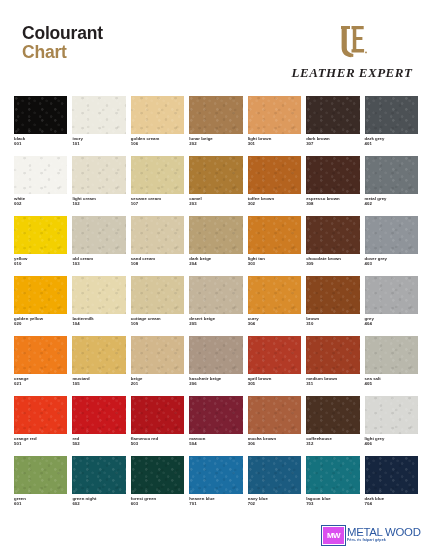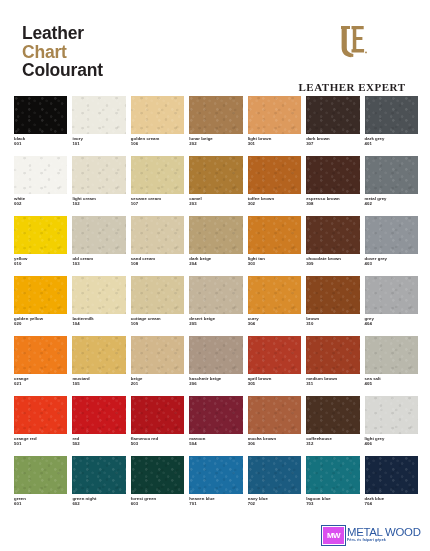--- a/index.html
+++ b/index.html
@@ -52,27 +52,28 @@
     text-align: center;
   }
   .brand-mark {
     display: block;
     margin: 0 auto;
     width: 40px;
     height: 40px;
   }
   .brand-name {
     display: block;
-    margin-top: 19px;
+    margin-top: 3px;
     font-family: "Liberation Serif", serif;
-    font-size: 11px;
+    font-size: 13px;
     font-weight: bold;
     letter-spacing: 0.5px;
     color: #231f20;
     white-space: nowrap;
+    font-style: italic;
   }
   
   .grid {
     position: absolute;
     left: 14px;
     top: 96px;
     width: 404px;
     display: grid;
     grid-template-columns: repeat(7, 1fr);
     column-gap: 5px;
@@ -176,23 +177,22 @@
     white-space: nowrap;
   }
 </style>
 </head>
 <body>
 
 <div class="page">
 
   <div class="header">
     <div class="title-block">
-      <span class="title-line">Leather</span>
+      <span class="title-line">Colourant</span>
       <span class="title-line accent">Chart</span>
-      <span class="title-line">Colourant</span>
     </div>
 
     <div class="brand">
       <svg class="brand-mark" viewBox="0 0 40 40" aria-hidden="true">
         <g fill="#a8854e">
           <path d="M9 4 h9 v3 h-3.2 v19.5 c0 3.2 1.6 5.2 4.6 5.6 v3.2 C13 34.9 9.6 31.6 9.6 25.6 V7 H9 Z"></path>
           <path d="M19.5 4 h12.2 v3.3 h-7.4 v7.6 h6.1 v3.2 h-6.1 v9 h7.8 v3.3 H19.5 v-3.1 h1.3 V7.2 h-1.3 Z"></path>
           <path d="M14.2 26.6 c1.2 2.9 3.6 4.8 7.2 5.4 l-0.2 3.1 c-4.8-0.6-8-3.2-9.2-7.6 Z"></path>
           <circle cx="34" cy="30.4" r="0.9"></circle>
         </g>

